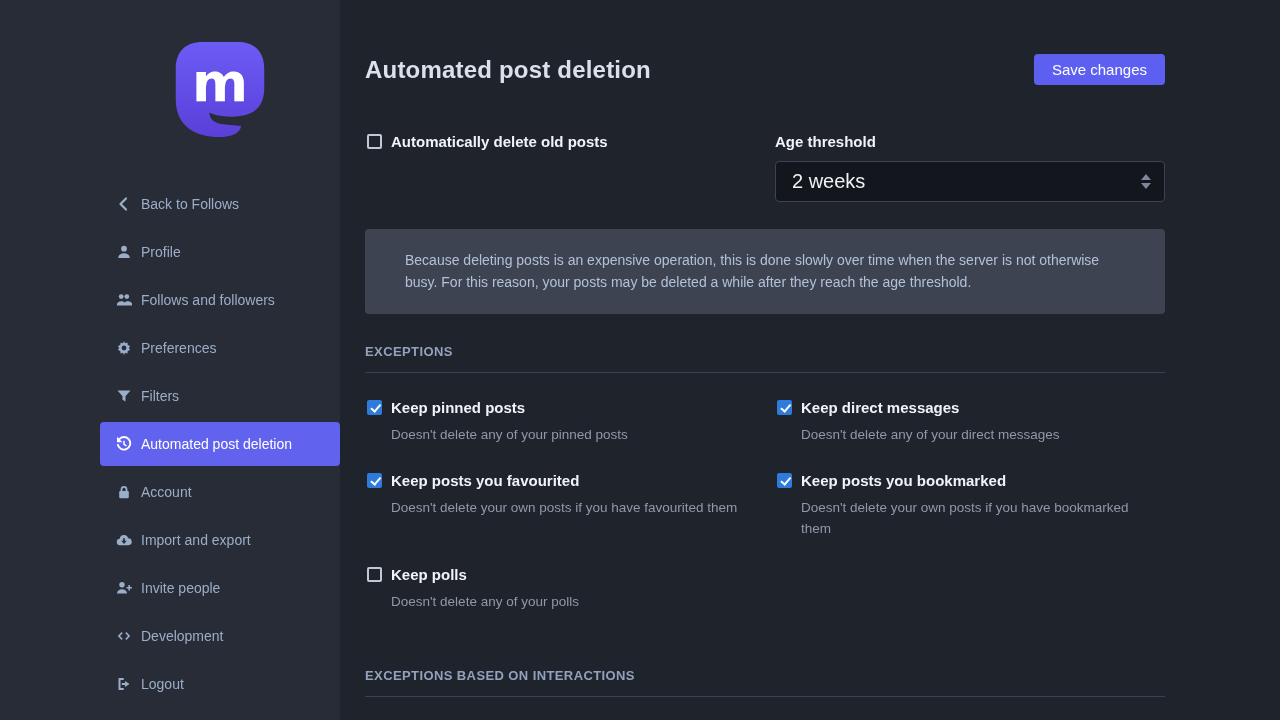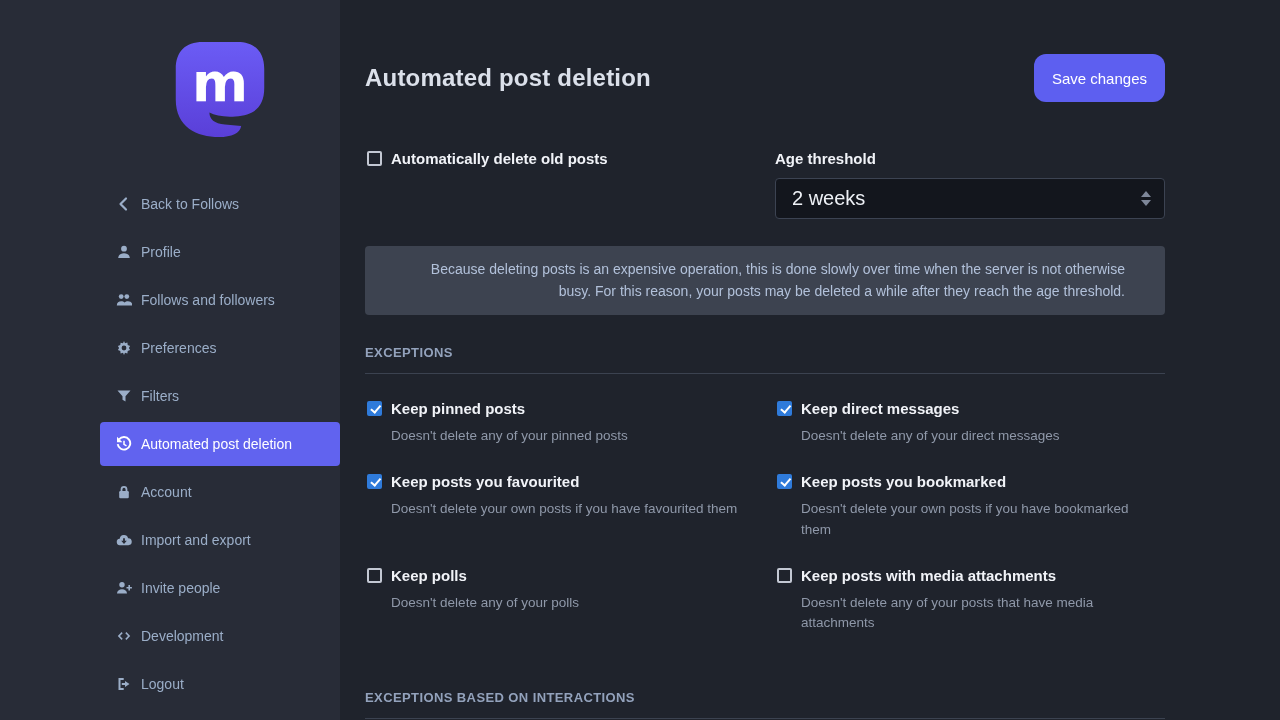--- a/index.html
+++ b/index.html
@@ -27,22 +27,22 @@
   .nav-item .icon svg { width: 16px; height: 16px; fill: currentColor; }
   .nav-item.active { background: #6163ef; color: #ffffff; }
 
   
   .main { flex: 1; height: 720px; overflow: hidden; }
   .content { margin-left: 25px; width: 800px; padding-top: 54px; }
 
   .page-header { display: flex; align-items: center; justify-content: space-between; }
   .page-title { font-size: 24px; font-weight: bold; color: #dbe0ea; letter-spacing: .2px; }
   .save-btn {
-    background: #5d5ff0; color: #fff; border: none; border-radius: 12px;
-    height: 48px; padding: 0 18px; font-size: 15px; font-weight: 500;
+    background: #5d5ff0; color: #fff; border: none; border-radius: 4px;
+    height: 31px; padding: 0 18px; font-size: 15px; font-weight: 500;
     font-family: inherit; cursor: pointer;
   }
 
   .grid { display: grid; grid-template-columns: 390px 390px; column-gap: 20px; }
   .row1 { margin-top: 48px; }
 
   .check-row { display: flex; align-items: flex-start; gap: 9px; cursor: pointer; }
   .checkbox {
     width: 15px; height: 15px; flex: none; margin-left: 2px; margin-top: 1px;
     border: 2px solid #c3c8d3; border-radius: 2px; background: transparent; position: relative;
@@ -66,21 +66,21 @@
     position: relative; cursor: pointer;
   }
   .select-value { font-size: 20px; color: #eef1f6; }
   .sel-arrows { position: absolute; right: 13px; display: flex; flex-direction: column; align-items: center; }
   .tri-up { width: 0; height: 0; border-left: 5px solid transparent; border-right: 5px solid transparent; border-bottom: 6px solid #7e8799; margin-bottom: 3px; }
   .tri-down { width: 0; height: 0; border-left: 5px solid transparent; border-right: 5px solid transparent; border-top: 6px solid #7e8799; }
 
   .notice {
     margin-top: 27px; background: #3d4350; border-radius: 4px;
     color: #b2c1da; font-size: 14px; line-height: 1.6;
-    text-align: right; padding: 12px 40px;
+    text-align: left; padding: 20px 40px;
   }
 
   .section-h {
     margin-top: 30px; padding-bottom: 13px; border-bottom: 1px solid #3b4250;
     font-size: 13px; font-weight: bold; letter-spacing: .4px; color: #93a2bc;
   }
 
   .check-grid { margin-top: 26px; }
   .check-field { margin-bottom: 26px; }
 </style>
@@ -284,27 +284,20 @@
         </div>
 
         <div class="cell check-field">
           <label class="check-row">
             <span class="checkbox"></span>
             <span class="check-label">Keep polls</span>
           </label>
           <p class="hint">Doesn't delete any of your polls</p>
         </div>
 
-        <div class="cell check-field">
-          <label class="check-row">
-            <span class="checkbox"></span>
-            <span class="check-label">Keep posts with media attachments</span>
-          </label>
-          <p class="hint">Doesn't delete any of your posts that have media attachments</p>
-        </div>
 
       </div>
 
       <h2 class="section-h">EXCEPTIONS BASED ON INTERACTIONS</h2>
 
     </div>
   </main>
 </div>
 
 </body></html>

